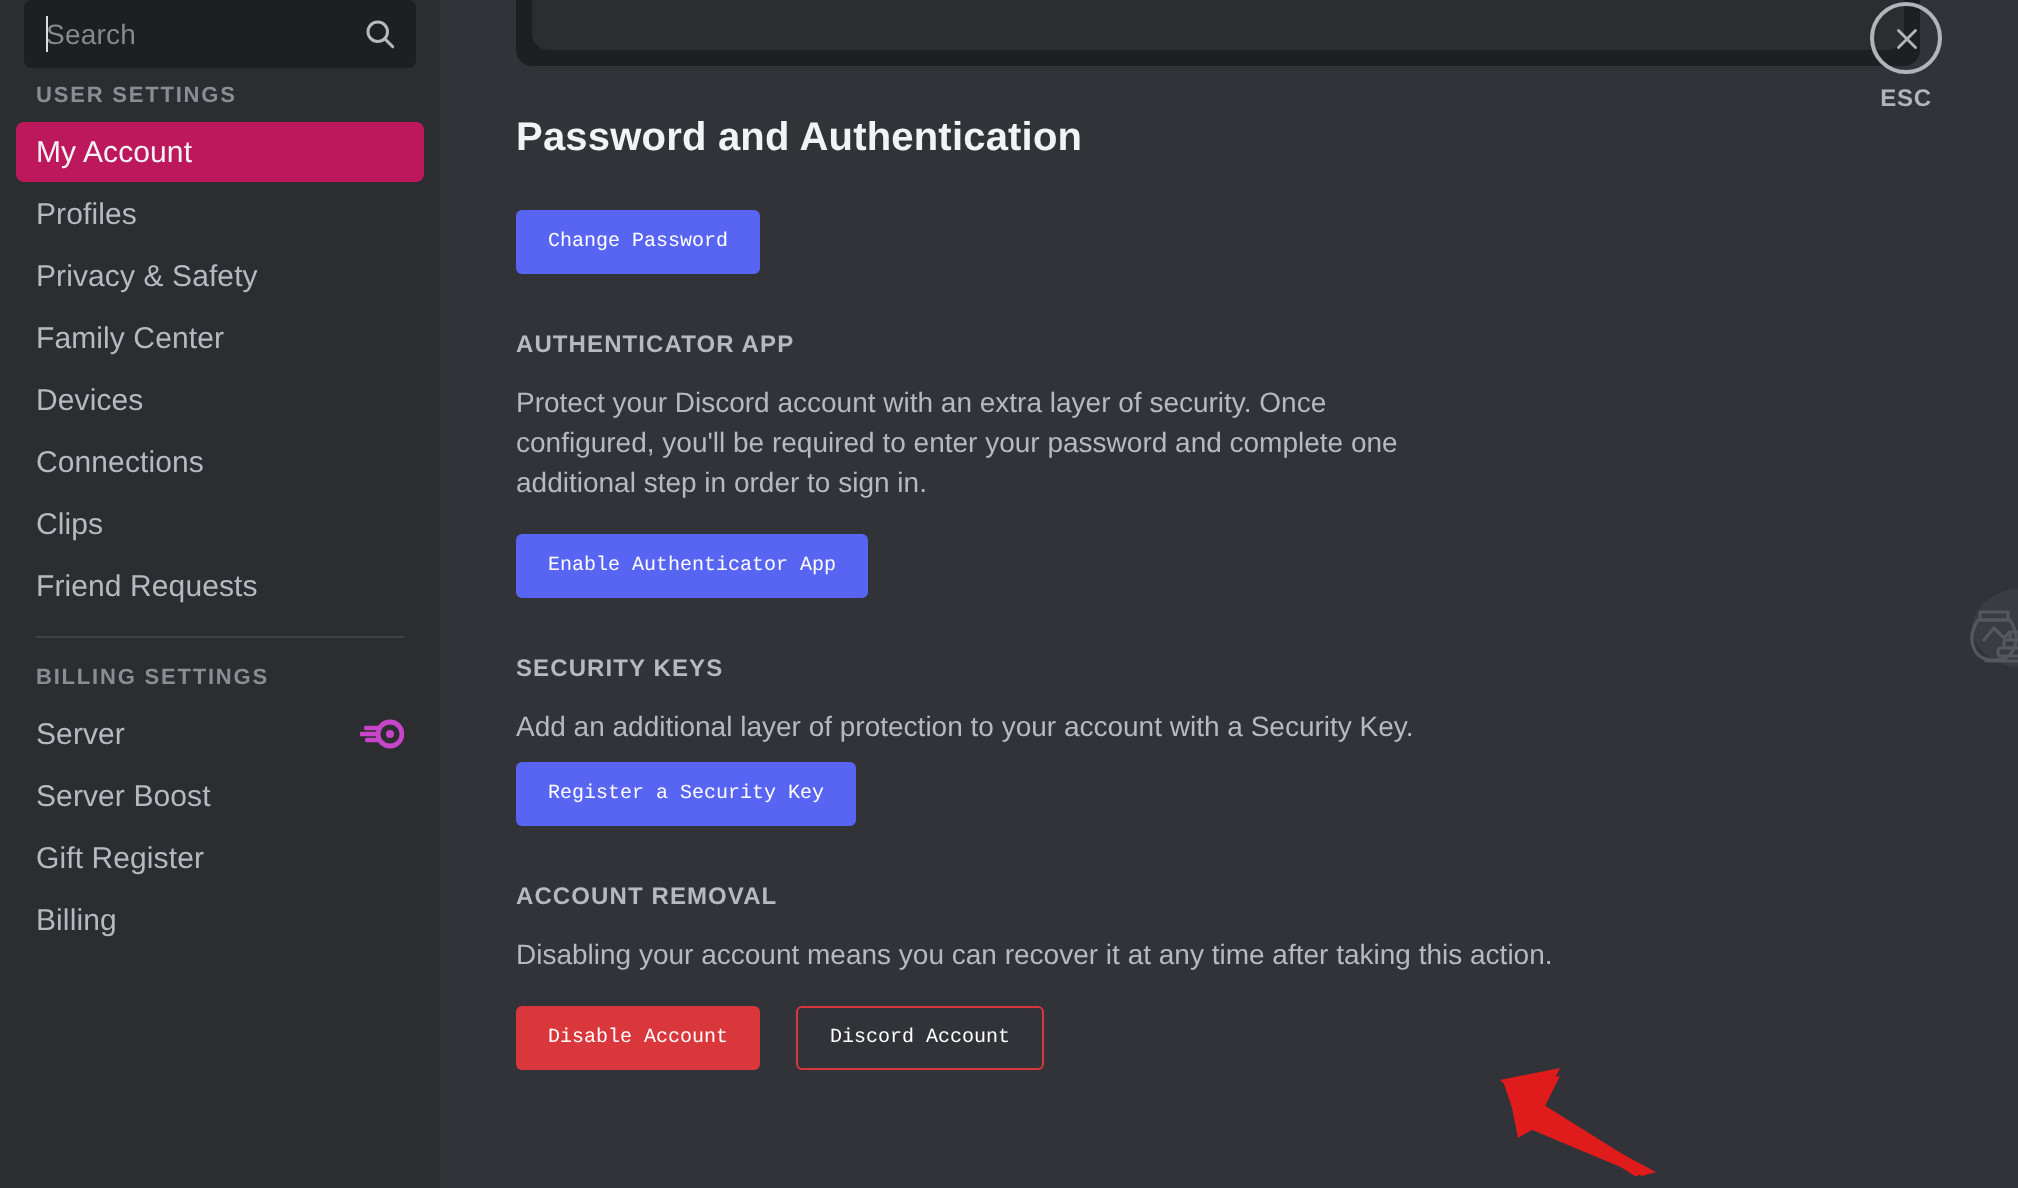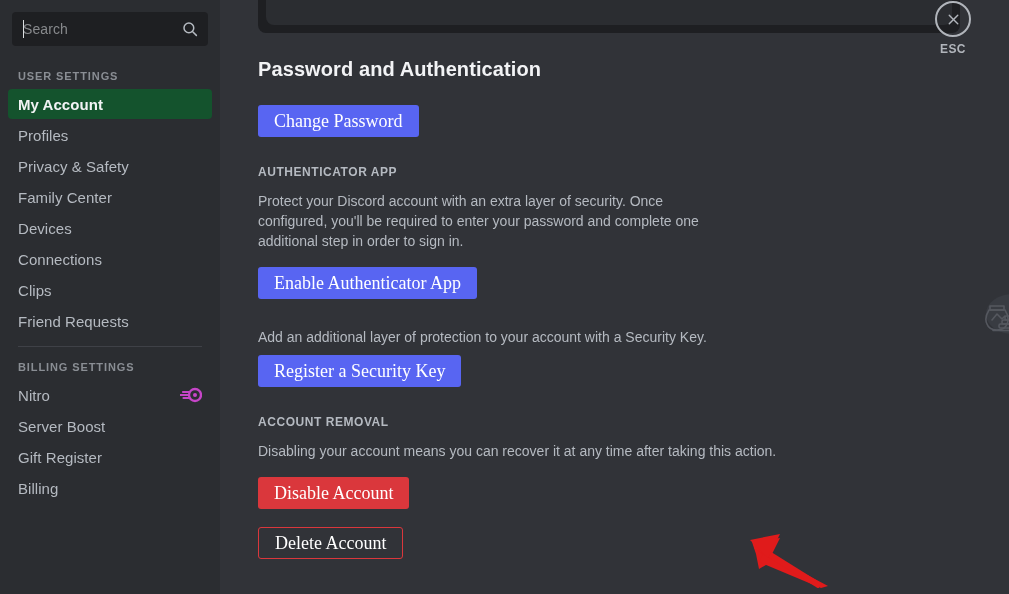--- a/index.html
+++ b/index.html
@@ -27,21 +27,21 @@
     width: 220px;
     height: 594px;
     background: #2b2d31;
     flex: 0 0 220px;
     padding: 0 0 0 0;
     overflow: hidden;
   }
 
   .search-wrap {
     margin: 0 12px;
-    padding-top: 12px;
+    padding-top: 0;
   }
   .search-box {
     position: relative;
     height: 34px;
     background: #1e1f22;
     border-radius: 4px;
     display: flex;
     align-items: center;
     padding: 0 10px 0 11px;
     margin-top: 0;
@@ -65,21 +65,21 @@
     position: absolute;
     right: 9px;
     top: 50%;
     transform: translateY(-50%);
     width: 18px;
     height: 18px;
     color: #b5bac1;
   }
 
   .nav-scroll {
-    margin-top: 18px;
+    margin-top: 2px;
     padding: 0 8px 0 8px;
   }
 
   .nav-header {
     font-size: 11px;
     font-weight: 700;
     letter-spacing: 0.9px;
     color: #8a8e94;
     padding: 6px 10px 6px 10px;
     text-transform: uppercase;
@@ -94,23 +94,23 @@
     margin: 1px 0;
     padding: 0 10px;
     border-radius: 4px;
     color: #b5bac1;
     font-size: 15px;
     cursor: pointer;
     user-select: none;
     letter-spacing: 0.05px;
   }
   .nav-item.active {
-    background: #14532d;
+    background: #be185d;
     color: #f2f3f5;
-    font-weight: 700;
+    font-weight: 400;
   }
   .nav-item .label { flex: 1 1 auto; white-space: nowrap; }
 
   .nitro-badge {
     width: 22px;
     height: 16px;
     flex: 0 0 22px;
     display: block;
   }
 
@@ -162,25 +162,25 @@
     letter-spacing: 0.1px;
   }
 
   .btn {
     display: inline-flex;
     align-items: center;
     justify-content: center;
     height: 32px;
     padding: 0 16px;
     border-radius: 3px;
-    font-size: 18px;
+    font-size: 10px;
     font-weight: 500;
     border: none;
     cursor: pointer;
-    font-family: Liberation Serif, serif;
+    font-family: Liberation Mono, monospace;
     white-space: nowrap;
   }
   .btn-primary { background: #5865f2; color: #ffffff; }
   .btn-danger { background: #da373c; color: #ffffff; }
   .btn-danger-outline {
     background: transparent;
     color: #ffffff;
     border: 1px solid #da373c;
   }
 
@@ -199,21 +199,21 @@
     max-width: 470px;
   }
   .body-text.wide { max-width: 560px; }
 
   .mt12 { margin-top: 12px; }
   .mt16 { margin-top: 16px; }
   .mt8  { margin-top: 8px; }
   .mt24 { margin-top: 24px; }
   .mt28 { margin-top: 28px; }
 
-  .btn-row { display: flex; align-items: flex-start; gap: 18px; flex-direction: column; }
+  .btn-row { display: flex; align-items: center; gap: 18px; }
 
   
   .vault-illustration {
     position: absolute;
     left: 755px;
     top: 258px;
     width: 175px;
     height: 82px;
     pointer-events: none;
   }
@@ -300,21 +300,21 @@
         </div>
         <div class="nav-item">
           <span class="label">Clips</span>
         </div>
         <div class="nav-item">
           <span class="label">Friend Requests</span>
         </div>
         <div class="nav-divider"></div>
         <div class="nav-header">BILLING SETTINGS</div>
         <div class="nav-item">
-          <span class="label">Nitro</span>
+          <span class="label">Server</span>
           <svg class="nitro-badge" viewBox="0 0 22 16">
             <circle cx="15" cy="8" r="6" fill="none" stroke="#c645c8" stroke-width="2.4"></circle>
             <circle cx="15" cy="8" r="2" fill="#c645c8"></circle>
             <path d="M9 5 H3 M9 8 H0.5 M9 11 H3.5" stroke="#c645c8" stroke-width="2.2" stroke-linecap="round"></path>
           </svg>
         </div>
         <div class="nav-item">
           <span class="label">Server Boost</span>
         </div>
         <div class="nav-item">
@@ -396,32 +396,33 @@
 
       <div class="mt28">
         <div class="sub-header">AUTHENTICATOR APP</div>
         <p class="body-text mt12">Protect your Discord account with an extra layer of security. Once configured, you'll be required to enter your password and complete one additional step in order to sign in.</p>
         <div class="mt16">
           <button class="btn btn-primary">Enable Authenticator App</button>
         </div>
       </div>
 
       <div class="mt28">
+        <div class="sub-header">SECURITY KEYS</div>
         <p class="body-text wide mt12">Add an additional layer of protection to your account with a Security Key.</p>
         <div class="mt8">
           <button class="btn btn-primary">Register a Security Key</button>
         </div>
       </div>
 
       <div class="mt28">
         <div class="sub-header">ACCOUNT REMOVAL</div>
         <p class="body-text wide mt12">Disabling your account means you can recover it at any time after taking this action.</p>
         <div class="btn-row mt16">
           <button class="btn btn-danger">Disable Account</button>
-          <button class="btn btn-danger-outline">Delete Account</button>
+          <button class="btn btn-danger-outline">Discord Account</button>
         </div>
       </div>
 
     </div>
 
     <div class="esc-wrap">
       <div class="esc-circle">
         <svg viewBox="0 0 24 24" width="17" height="17" fill="none" stroke="currentColor" stroke-width="2" stroke-linecap="round">
           <line x1="6" y1="6" x2="18" y2="18"></line>
           <line x1="18" y1="6" x2="6" y2="18"></line>

